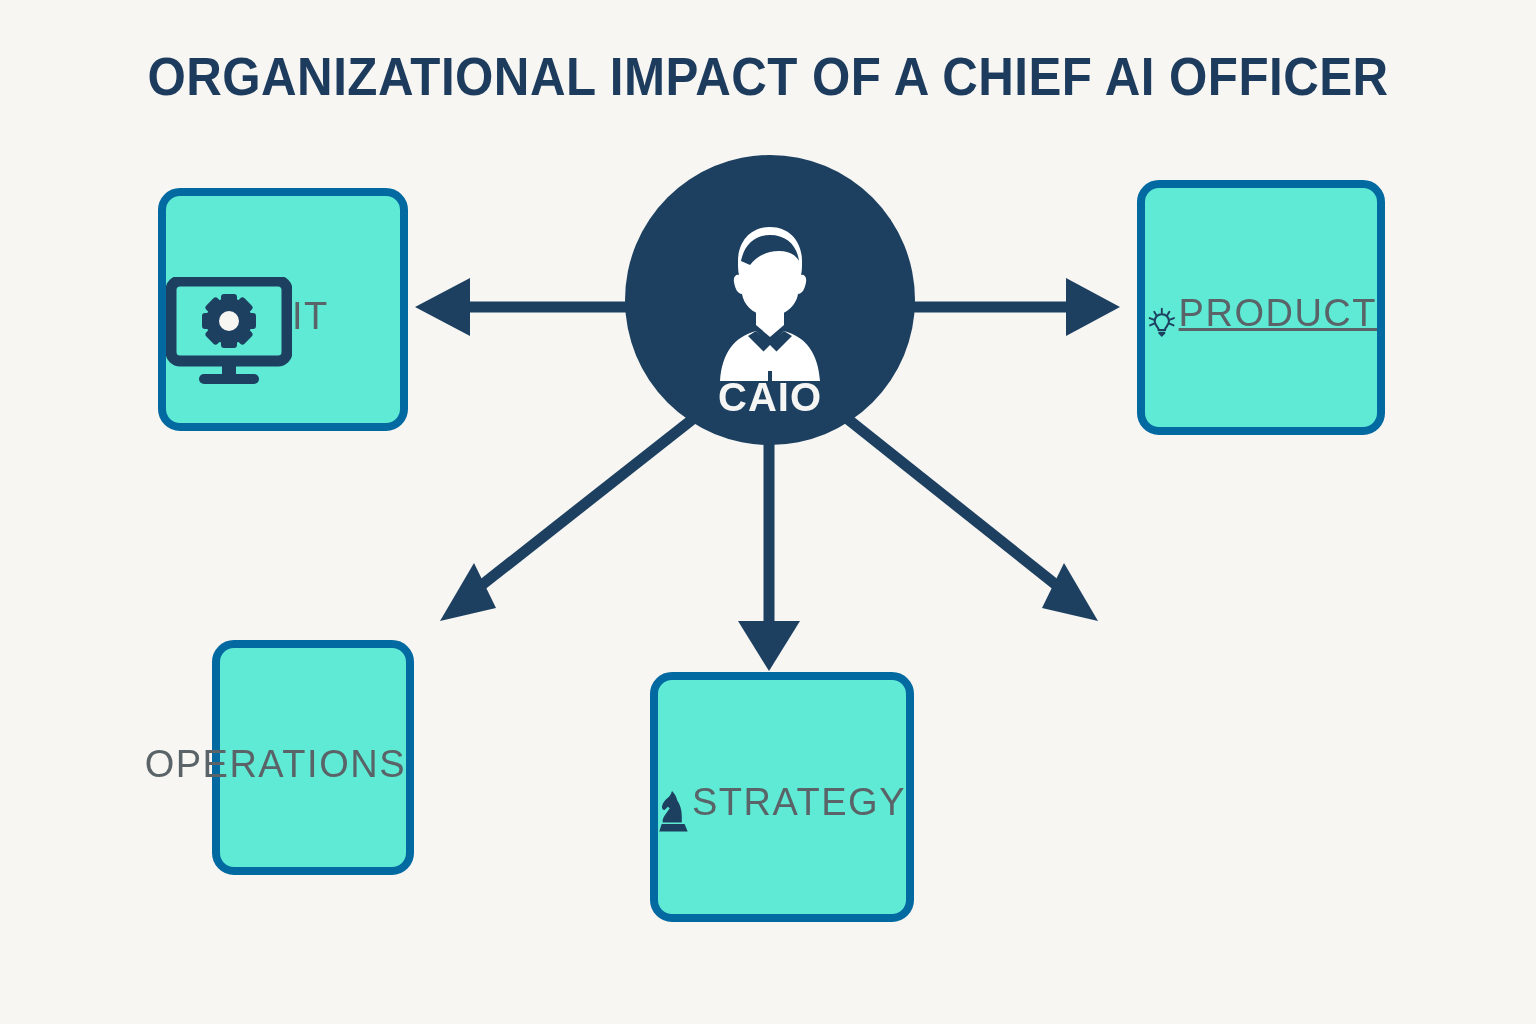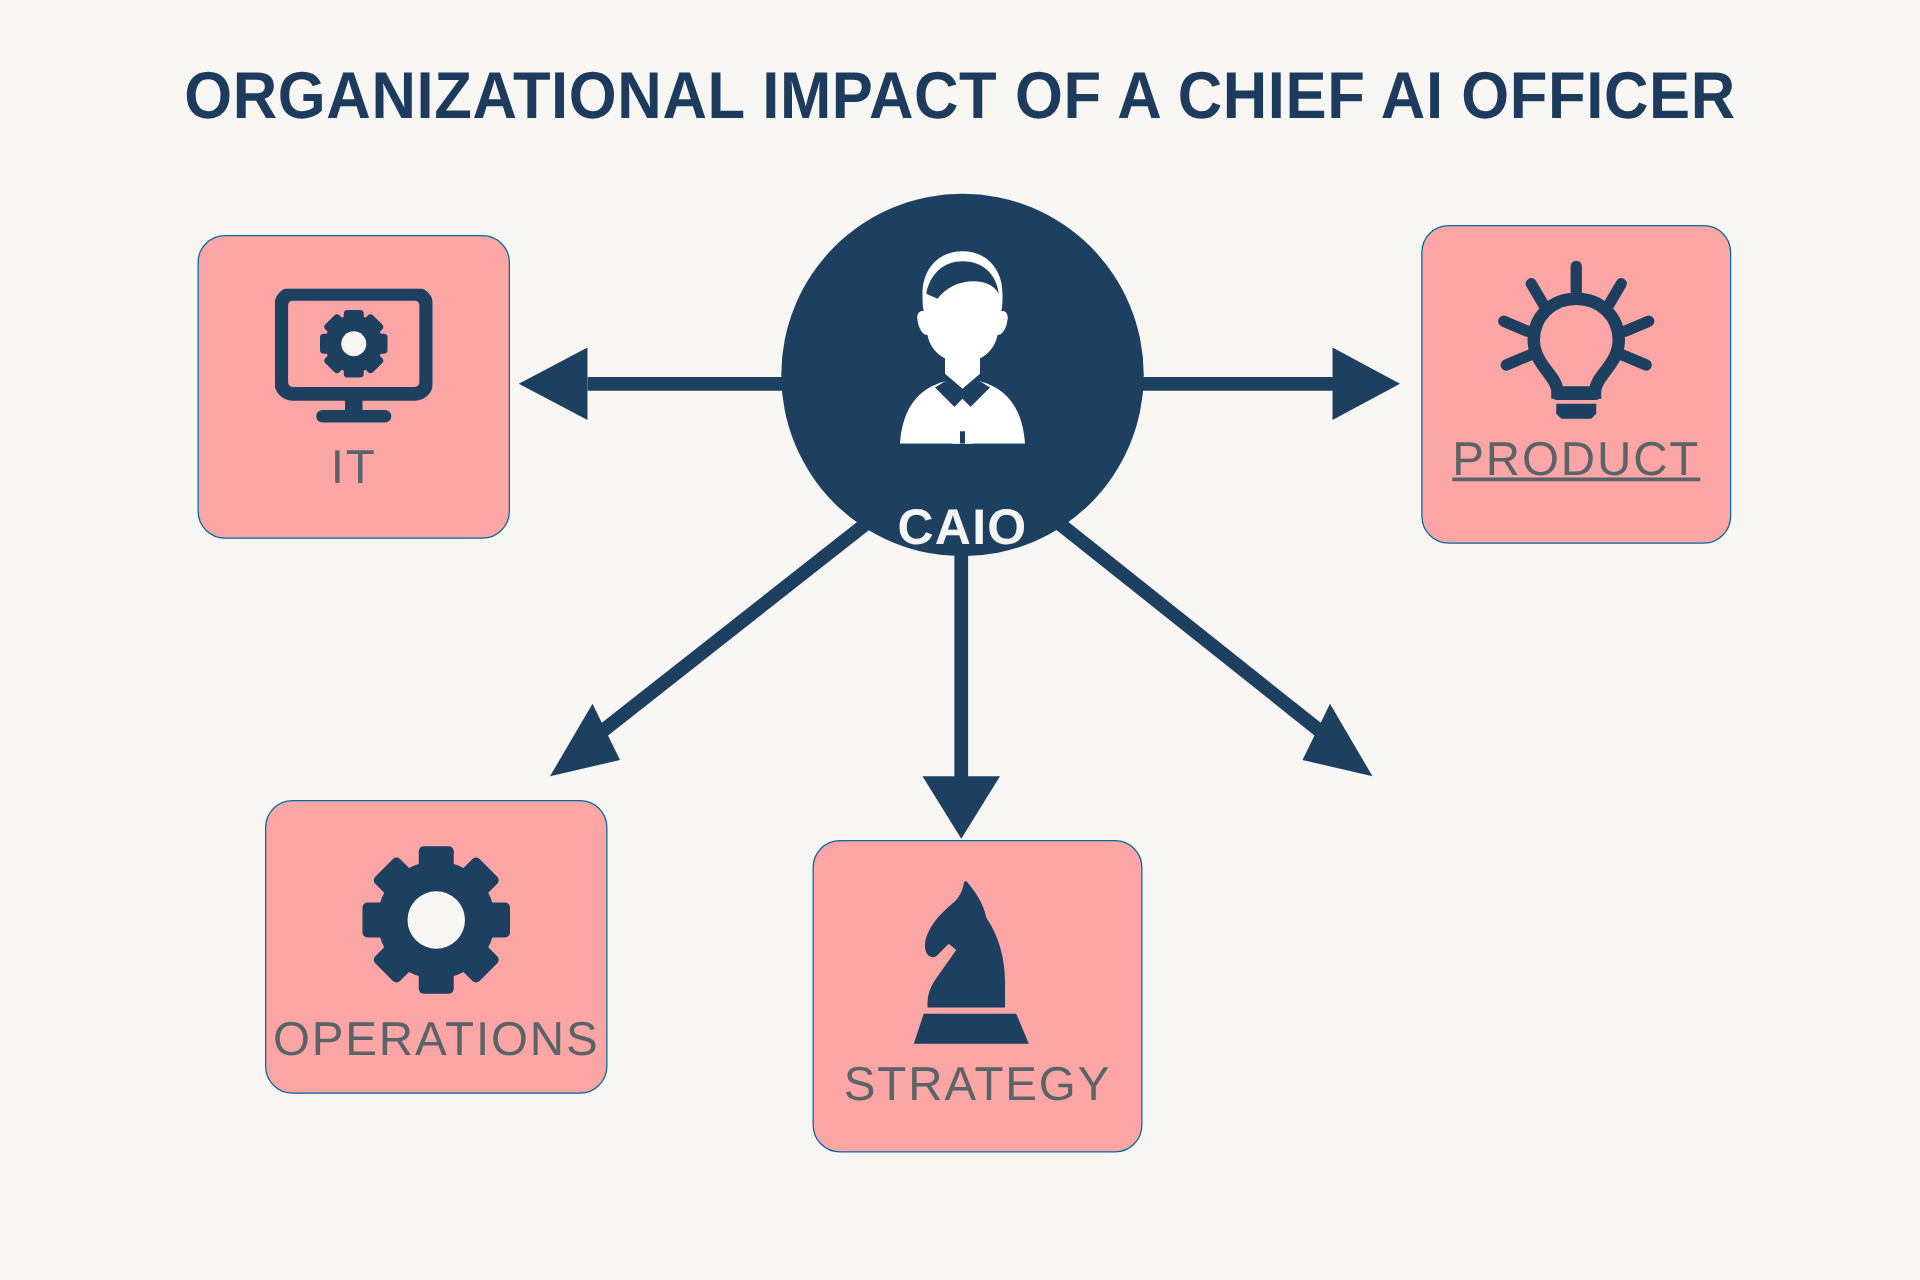--- a/index.html
+++ b/index.html
@@ -47,45 +47,45 @@
     position: absolute;
     left: 625px;
     top: 155px;
     width: 290px;
     height: 290px;
     border-radius: 50%;
     background: #1d4061;
     display: flex;
     flex-direction: column;
     align-items: center;
-    justify-content: space-between;
+    justify-content: center;
   }
   #hub .hub-icon {
     margin-top: 40px;
     width: 140px;
     height: 160px;
   }
   #hub .hub-label {
     margin-top: -6px;
     color: #f5f5f4;
     font-weight: bold;
     font-size: 40px;
     letter-spacing: 1px;
     font-family: "Liberation Sans", sans-serif;
   }
 
   
   .card {
     position: absolute;
     box-sizing: border-box;
-    background: #fca5a5;
-    border: 1px solid #0369a1;
+    background: #5eead4;
+    border: 8px solid #0369a1;
     border-radius: 22px;
     display: flex;
-    flex-direction: column;
+    flex-direction: row;
     align-items: center;
     justify-content: flex-start;
   }
   .card .card-icon {
     display: block;
   }
   .card .card-label {
     color: #5a6468;
     font-size: 38px;
     letter-spacing: 1.5px;
@@ -95,21 +95,21 @@
 
   
   #card-it        { left: 158px;  top: 188px;  width: 250px; height: 243px; }
   #card-it .card-icon   { margin-top: 42px; }
   #card-it .card-label  { margin-top: 14px; }
 
   #card-product   { left: 1137px; top: 180px;  width: 248px; height: 255px; }
   #card-product .card-icon  { margin-top: 26px; }
   #card-product .card-label { margin-top: 12px; text-decoration: underline; }
 
-  #card-operations{ left: 212px;  top: 640px;  width: 274px; height: 235px; }
+  #card-operations{ left: 212px;  top: 640px;  width: 202px; height: 235px; justify-content: flex-end; }
   #card-operations .card-icon  { margin-top: 34px; }
   #card-operations .card-label { margin-top: 14px; }
 
   #card-strategy  { left: 650px;  top: 672px;  width: 264px; height: 250px; }
   #card-strategy .card-icon  { margin-top: 28px; }
   #card-strategy .card-label { margin-top: 10px; }
 
   #card-hr        { left: 1082px; top: 640px;  width: 248px; height: 240px; }
   #card-hr .card-icon  { margin-top: 36px; }
   #card-hr .card-label { margin-top: 12px; }

